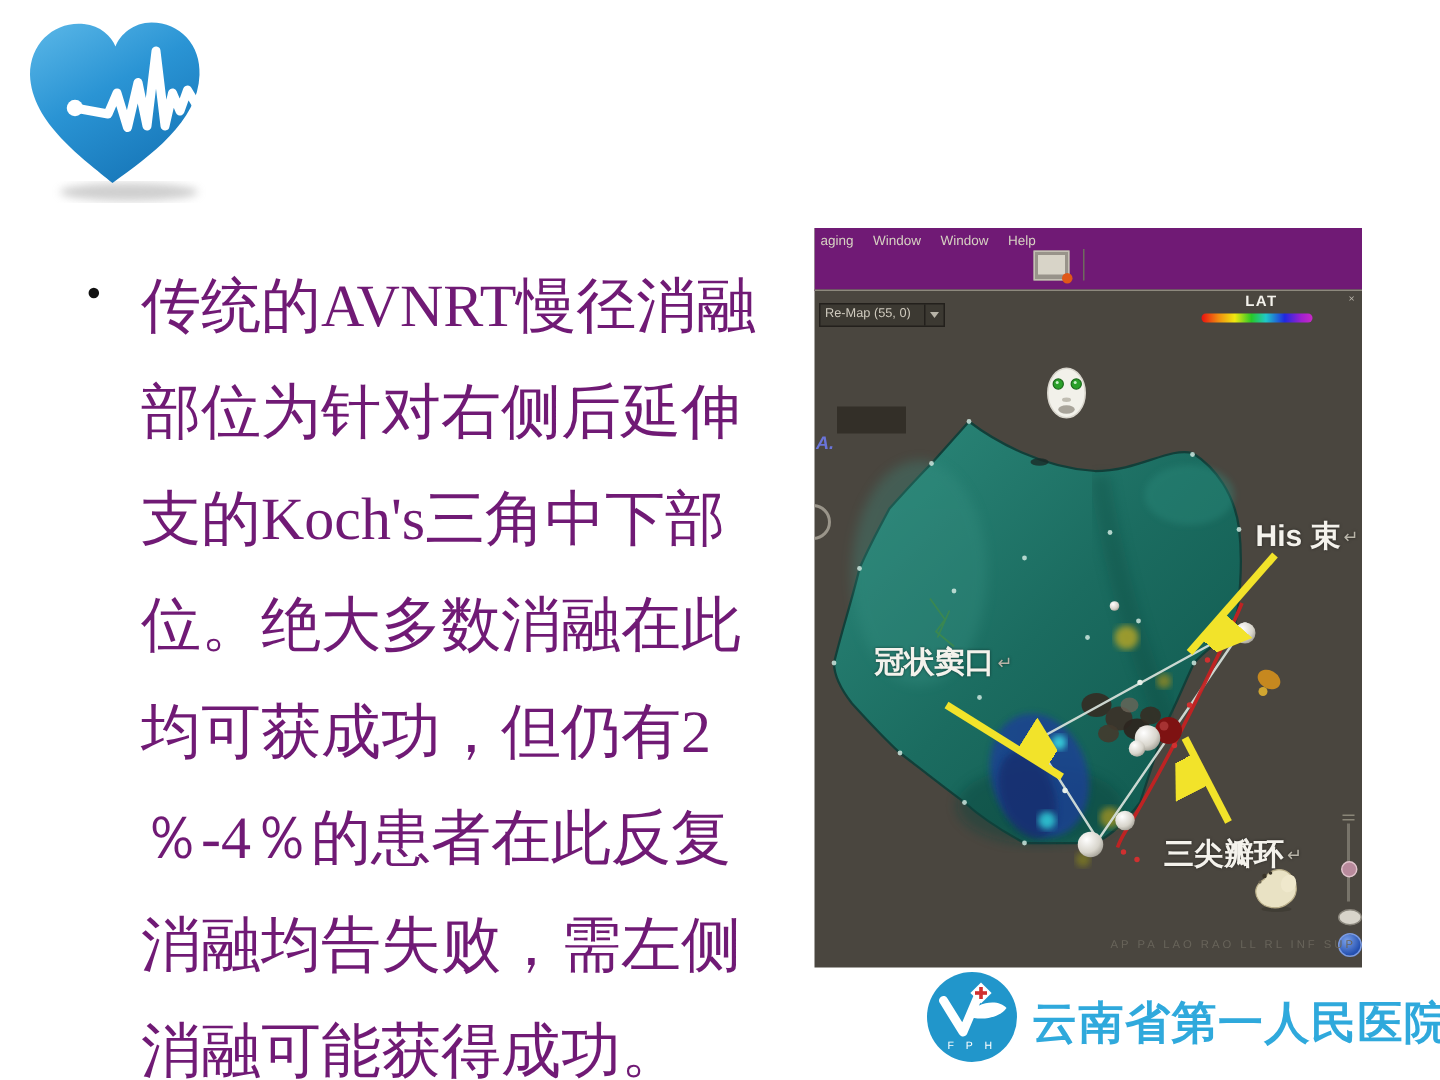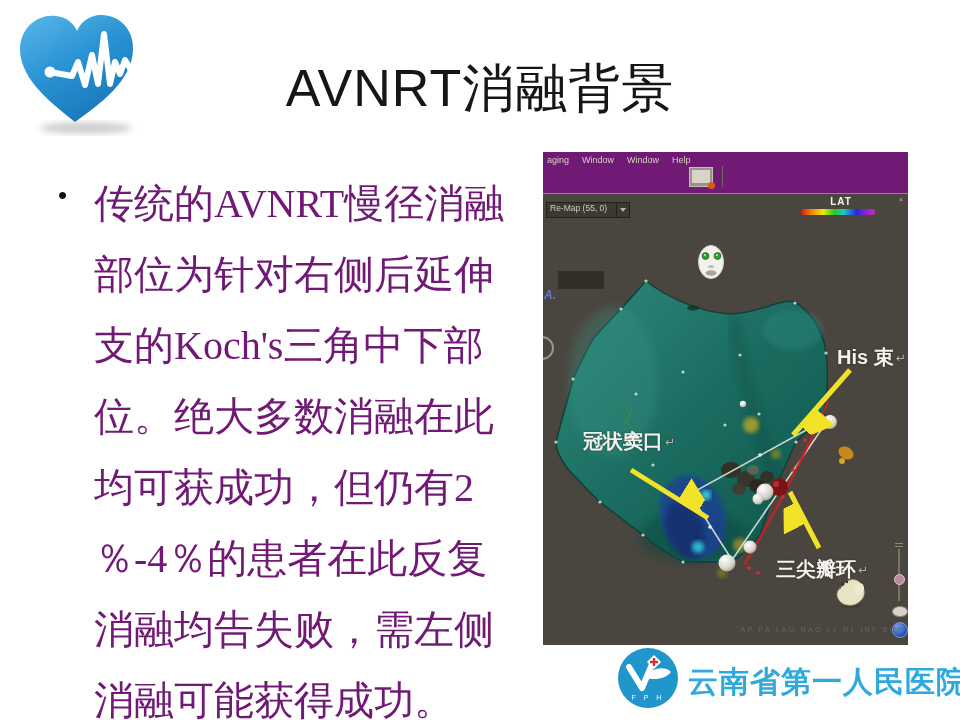--- a/index.html
+++ b/index.html
@@ -92,21 +92,20 @@
           <feGaussianBlur stdDeviation="3"></feGaussianBlur>
         </filter>
     </defs>
     <ellipse cx="78" cy="124" rx="46" ry="6" fill="#a8a8a8" opacity="0.55" filter="url(#lb3)"></ellipse>
     <path d="M 67 118 C 48 102, 13 78, 12 46 C 12 24, 29 10, 48 12 C 59 13, 66 20, 69 27
              C 72 19, 81 11, 93 11 C 112 11, 126 26, 125 46 C 124 77, 92 100, 67 118 Z" fill="url(#hg)"></path>
     <circle cx="42" cy="68" r="5.5" fill="#ffffff"></circle>
     <polyline points="42,68 64,72 70,58 77,81 84,51 90,80 96,30 102,80 107,58 112,70 117,56 123,66 133,66" fill="none" stroke="#ffffff" stroke-width="6" stroke-linejoin="round" stroke-linecap="round"></polyline>
   </svg>
 
-  <div class="abs title">AVNRT消融背景</div>
 
   <div class="abs body-row">
     <div class="bullet-marker">•</div>
     <div class="body-text">传统的AVNRT慢径消融
 部位为针对右侧后延伸
 支的Koch's三角中下部
 位。绝大多数消融在此
 均可获成功，但仍有2
 ％-4％的患者在此反复
 消融均告失败，需左侧

